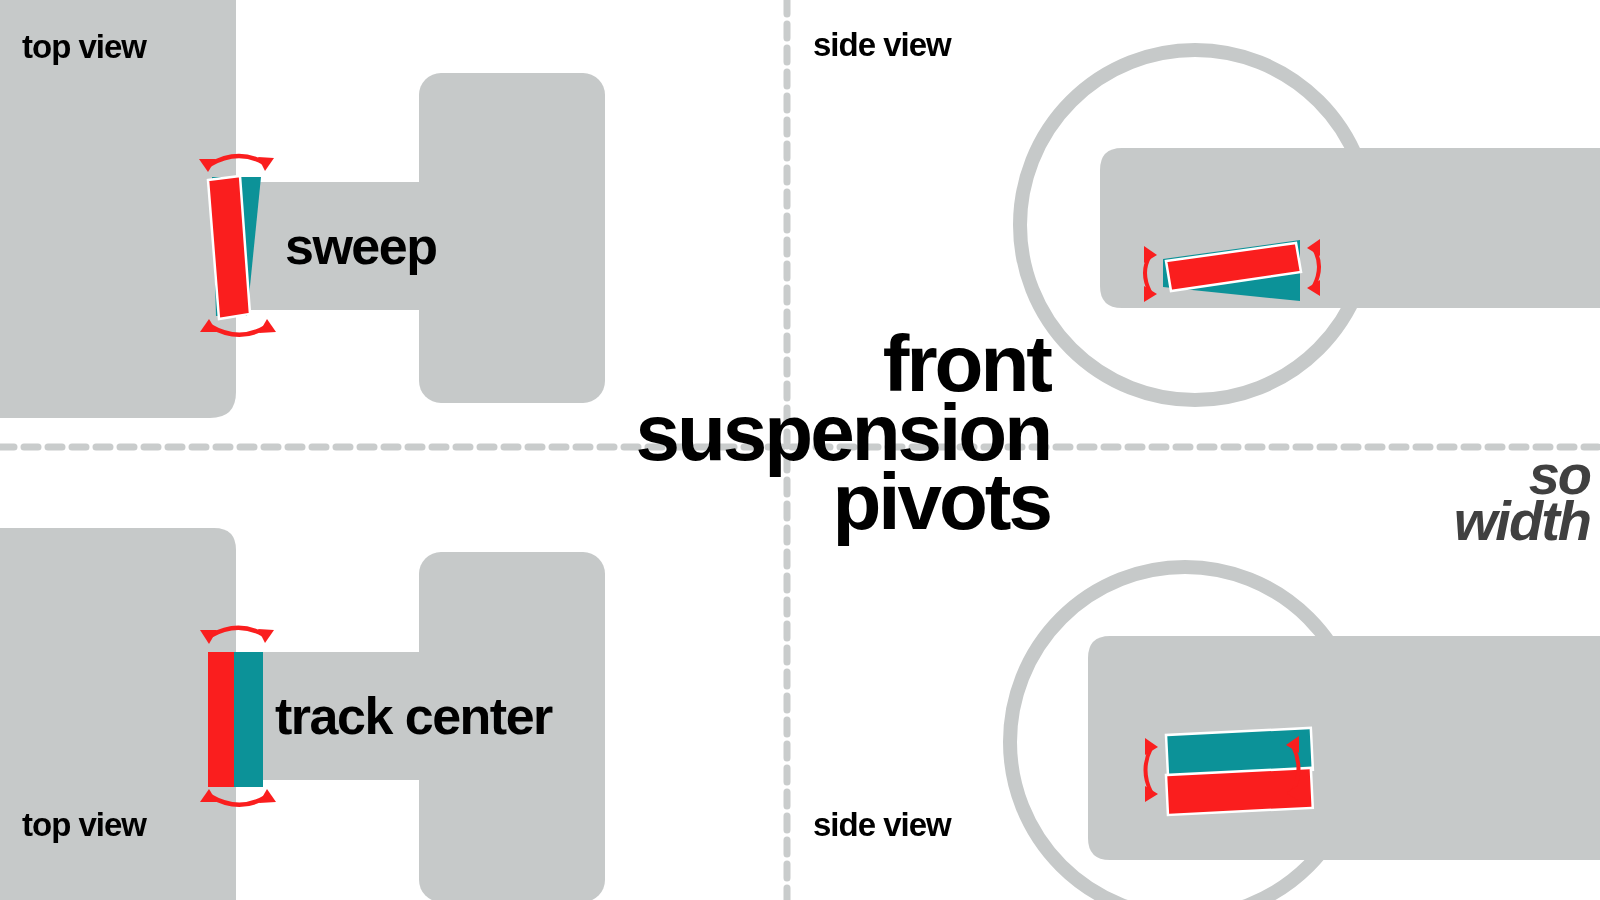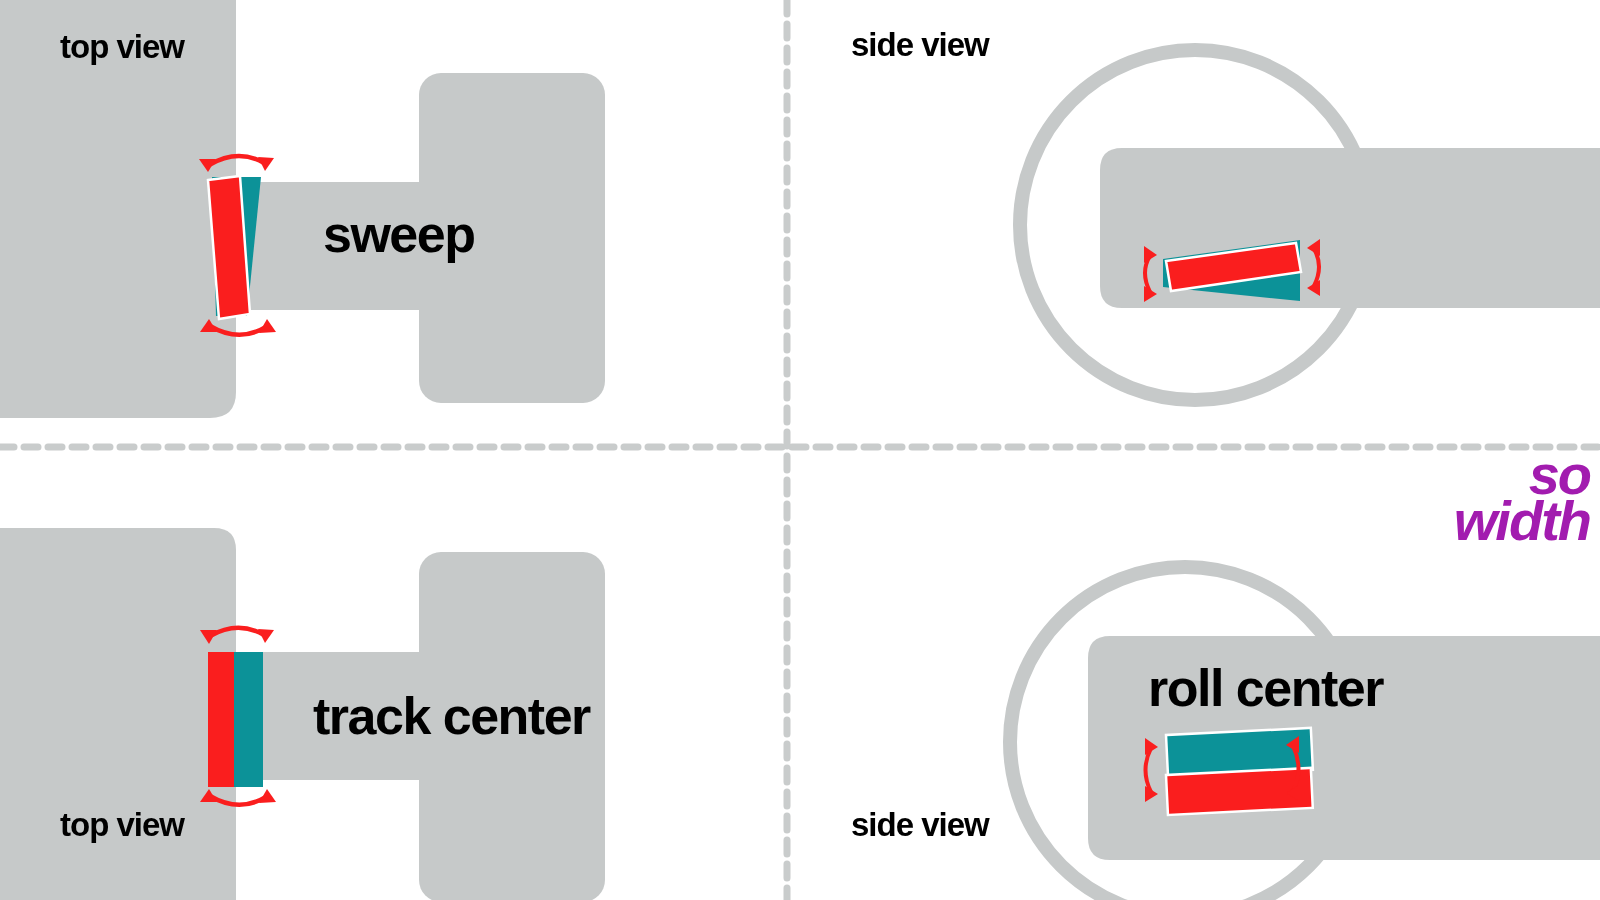--- a/index.html
+++ b/index.html
@@ -14,21 +14,20 @@
   svg.layer{display:block;}
 
   .label{
     position:absolute;
     font-family:"Liberation Sans", sans-serif;
     font-weight:700;
     color:#000;
     letter-spacing:-0.5px;
     white-space:nowrap;
     line-height:1;
-    margin-left:38px;
   }
   .view-label{font-size:33px;letter-spacing:-1px;}
   .concept-label{font-size:52px;letter-spacing:-1.5px;}
   .concept-label.big{font-size:56px;}
 
   #title{
     position:absolute;
     left:560px;top:330px;width:490px;
     text-align:right;
     font-family:"Liberation Sans", sans-serif;
@@ -44,21 +43,21 @@
     position:absolute;
     right:10px;top:452px;
     width:320px;
     text-align:right;
     font-family:"Liberation Sans", sans-serif;
     font-weight:700;
     font-style:italic;
     font-size:56px;
     line-height:0.82;
     letter-spacing:-2px;
-    color:#a21caf;
+    color:#404040;
   }
   #watermark span{display:block;}
 </style>
 </head>
 <body>
 
 <div id="stage">
 
   <svg class="layer" viewBox="0 0 1600 900">
 
@@ -150,32 +149,36 @@
         <path d="M 1299 801 L 1299 785 L 1286 793 Z" fill="#fa1e1e"></path>
       </g>
     </g>
 
     <line x1="0" y1="447" x2="1600" y2="447" stroke="#c9cccc" stroke-width="7" stroke-linecap="round" stroke-dasharray="14 10"></line>
     <line x1="787" y1="0" x2="787" y2="900" stroke="#c9cccc" stroke-width="7" stroke-linecap="round" stroke-dasharray="14 10"></line>
   </svg>
 
   <div class="label view-label" style="left:22px;top:30px;">top view</div>
 
-  <div class="label concept-label" style="left:285px;top:208px;">sweep</div>
+  <div class="label concept-label" style="left:285px;top:220px;">sweep</div>
 
   <div class="label view-label" style="left:813px;top:28px;">side view</div>
 
 
   <div class="label view-label" style="left:22px;top:808px;">top view</div>
 
   <div class="label concept-label" style="left:275px;top:690px;">track center</div>
 
   <div class="label view-label" style="left:813px;top:808px;">side view</div>
 
-  <div class="label concept-label" style="left:1110px;top:662px;">roll center</div>
 
+  <div id="title">
+    <span>front</span>
+    <span>suspension</span>
+    <span>pivots</span>
+  </div>
 
   <div id="watermark">
     <span>so</span>
     <span>width</span>
   </div>
 
 </div>
 
 </body></html>

